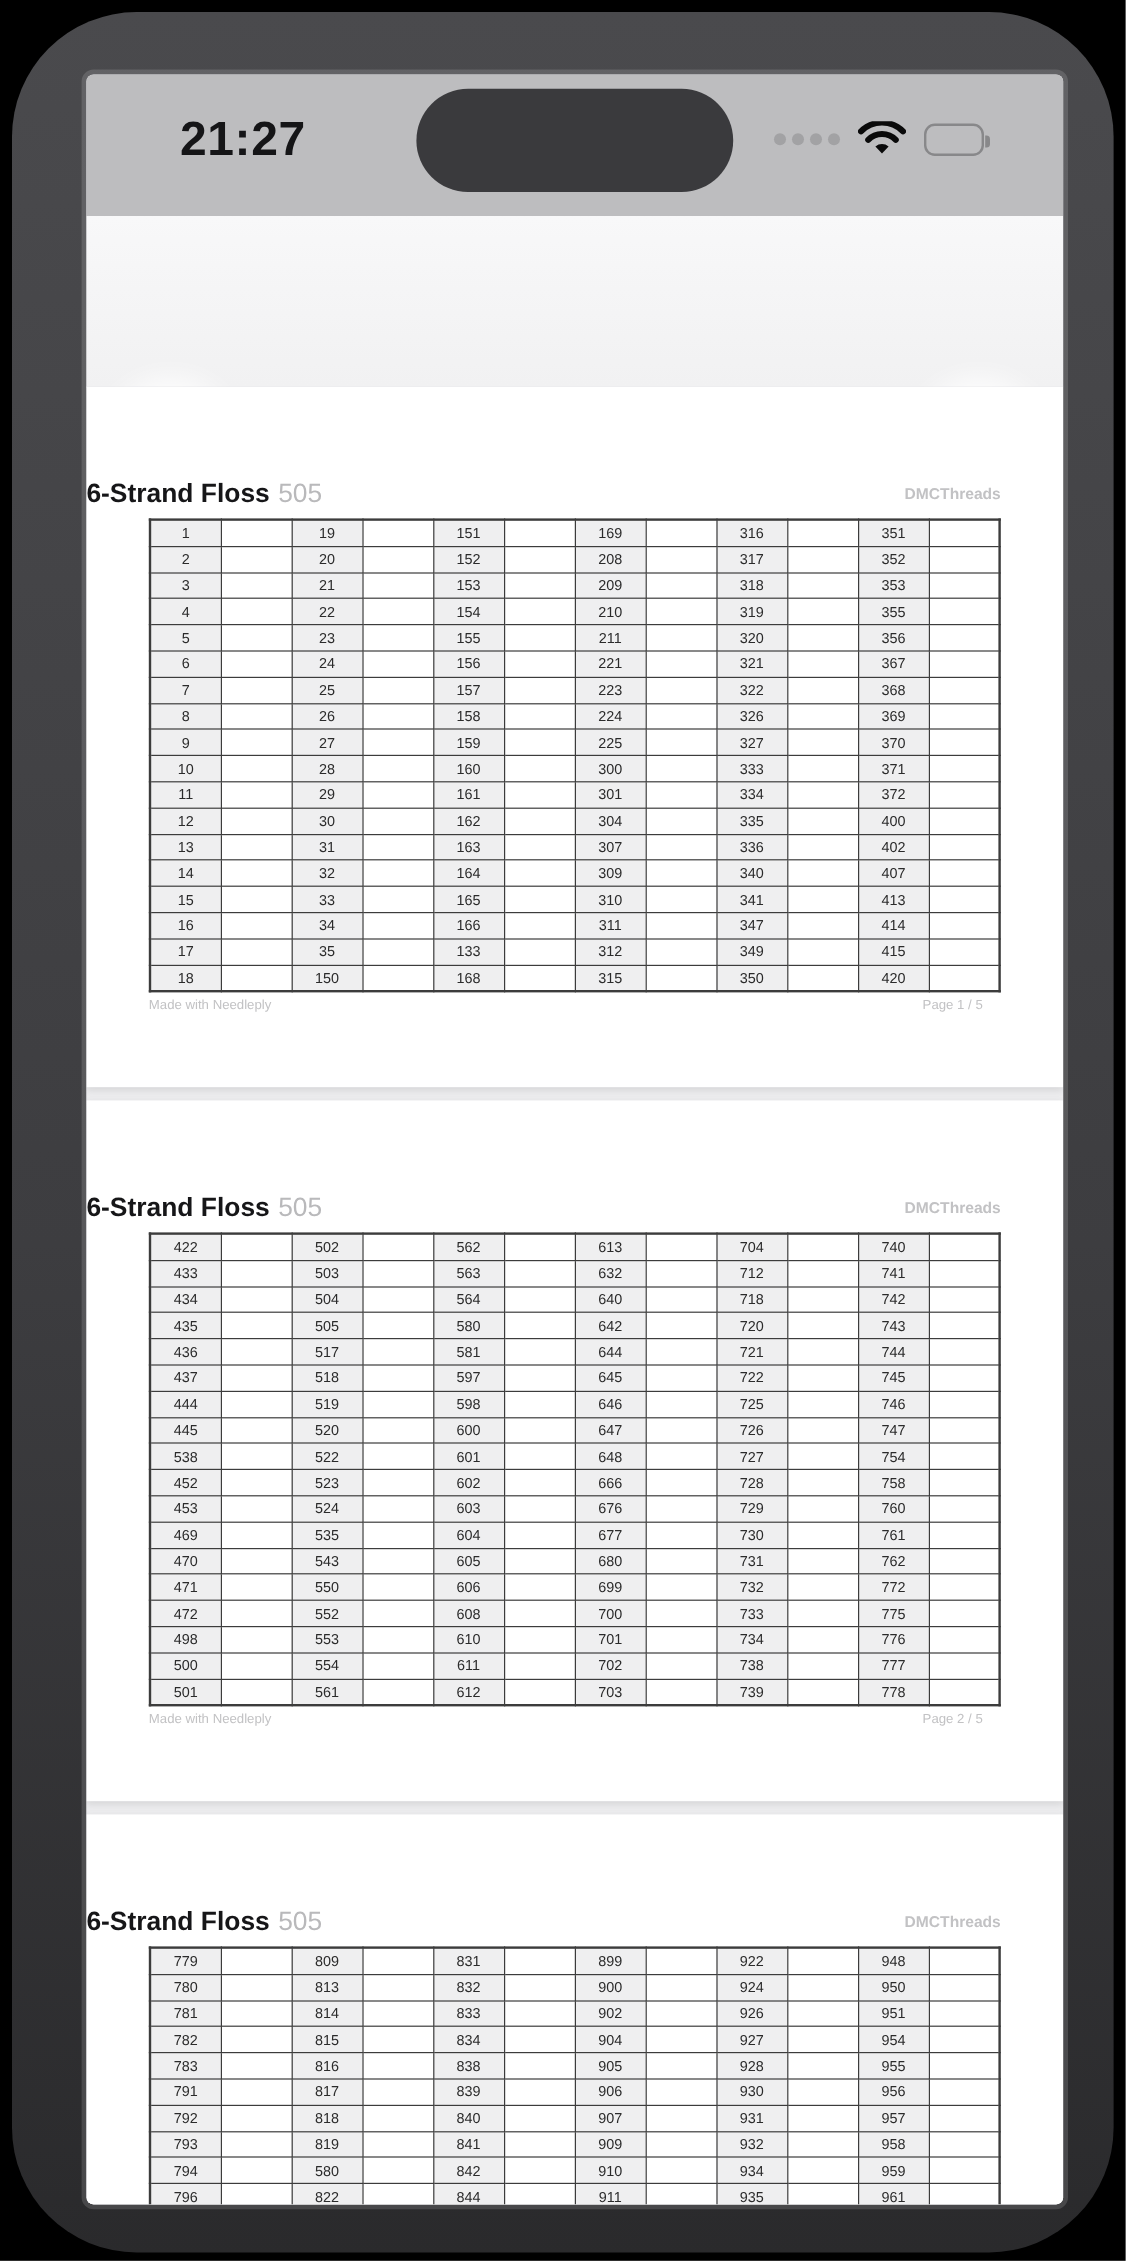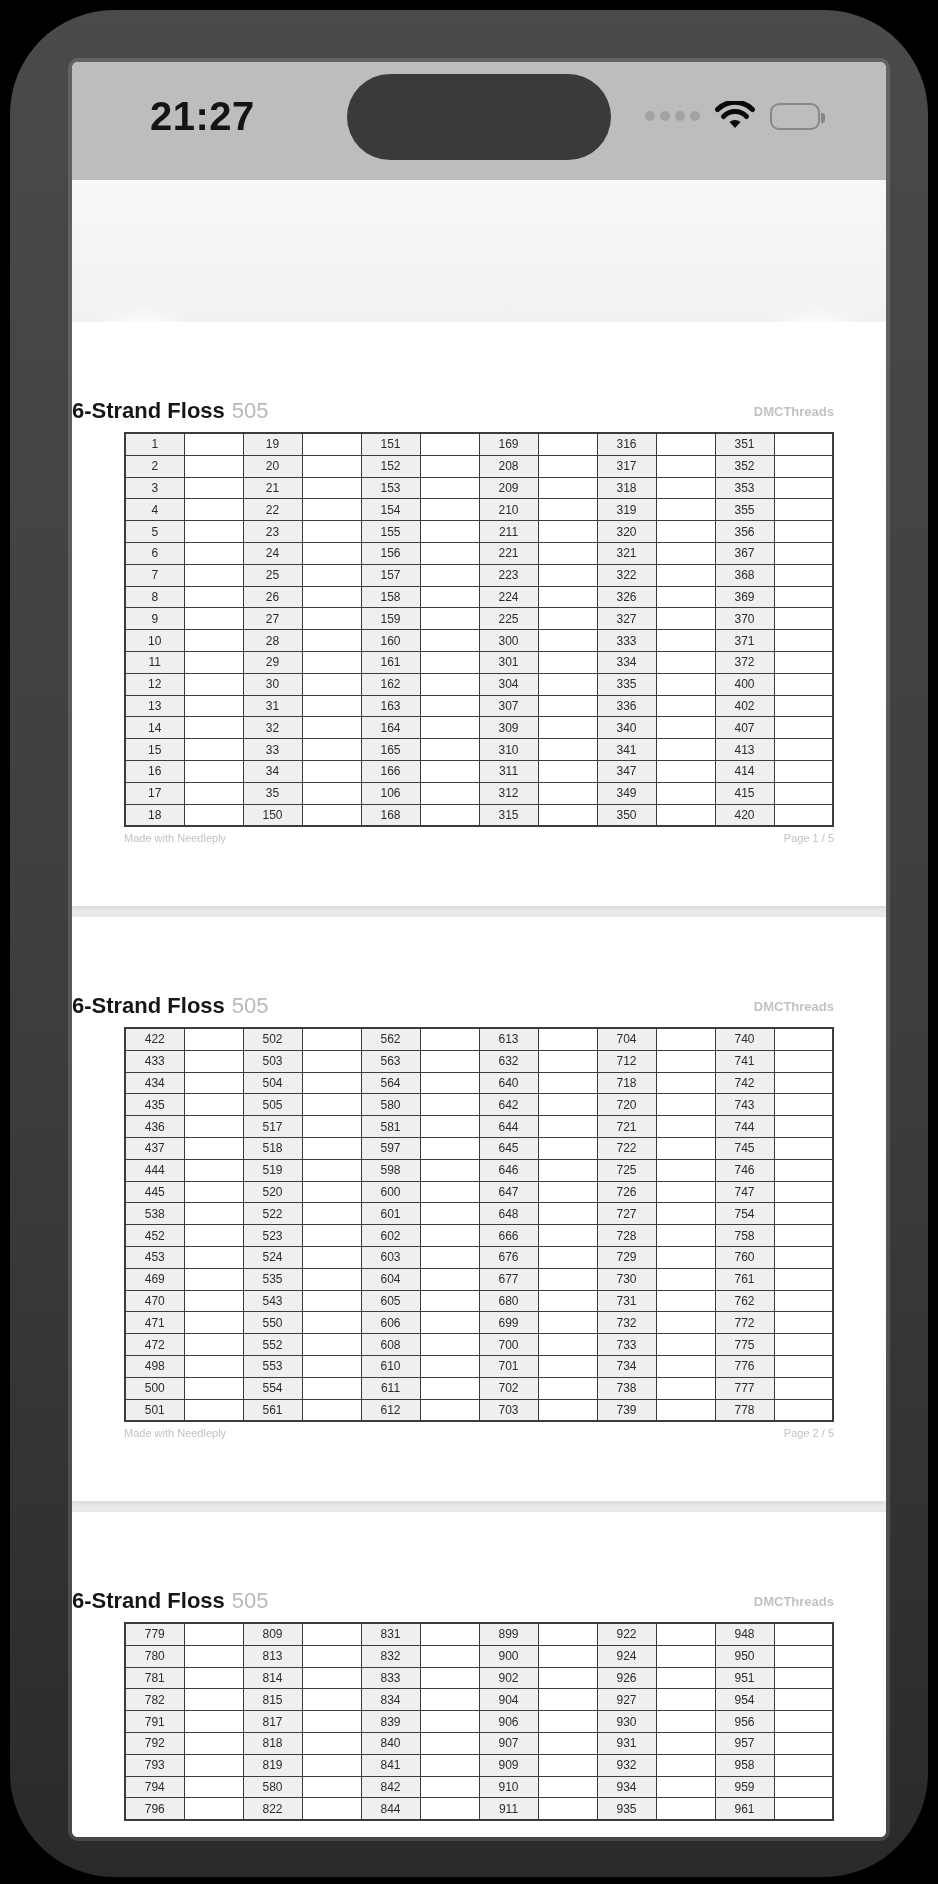--- a/index.html
+++ b/index.html
@@ -70,21 +70,21 @@
     position:absolute;left:52px;top:110px;width:710px;
     border-collapse:collapse;table-layout:fixed;border:2px solid #3c3c3c;
   }
   table.floss-table td{
     height:20.8px;border:1px solid #3c3c3c;padding:0;
     font-size:12px;color:#2b2b2b;text-align:center;vertical-align:middle;
   }
   td.num{background:#efeff0;}
   td.chk{background:#fff;}
   .doc-foot{
-    position:absolute;left:52px;right:52px;top:510px;display:flex;justify-content:space-between;
+    position:absolute;left:52px;right:67px;top:510px;display:flex;justify-content:space-between;
     font-size:11px;color:#c2c2c4;
   }
   svg{display:block;}
 </style>
 </head>
 <body>
 
 <div class="phone-body">
   <div class="screen">
 
@@ -365,21 +365,21 @@
                 <td class="num">347</td>
                 <td class="chk"></td>
                 <td class="num">414</td>
                 <td class="chk"></td>
               </tr>
               <tr>
                 <td class="num">17</td>
                 <td class="chk"></td>
                 <td class="num">35</td>
                 <td class="chk"></td>
-                <td class="num">106</td>
+                <td class="num">133</td>
                 <td class="chk"></td>
                 <td class="num">312</td>
                 <td class="chk"></td>
                 <td class="num">349</td>
                 <td class="chk"></td>
                 <td class="num">415</td>
                 <td class="chk"></td>
               </tr>
               <tr>
                 <td class="num">18</td>
@@ -733,20 +733,34 @@
                 <td class="num">834</td>
                 <td class="chk"></td>
                 <td class="num">904</td>
                 <td class="chk"></td>
                 <td class="num">927</td>
                 <td class="chk"></td>
                 <td class="num">954</td>
                 <td class="chk"></td>
               </tr>
               <tr>
+                <td class="num">783</td>
+                <td class="chk"></td>
+                <td class="num">816</td>
+                <td class="chk"></td>
+                <td class="num">838</td>
+                <td class="chk"></td>
+                <td class="num">905</td>
+                <td class="chk"></td>
+                <td class="num">928</td>
+                <td class="chk"></td>
+                <td class="num">955</td>
+                <td class="chk"></td>
+              </tr>
+              <tr>
                 <td class="num">791</td>
                 <td class="chk"></td>
                 <td class="num">817</td>
                 <td class="chk"></td>
                 <td class="num">839</td>
                 <td class="chk"></td>
                 <td class="num">906</td>
                 <td class="chk"></td>
                 <td class="num">930</td>
                 <td class="chk"></td>

